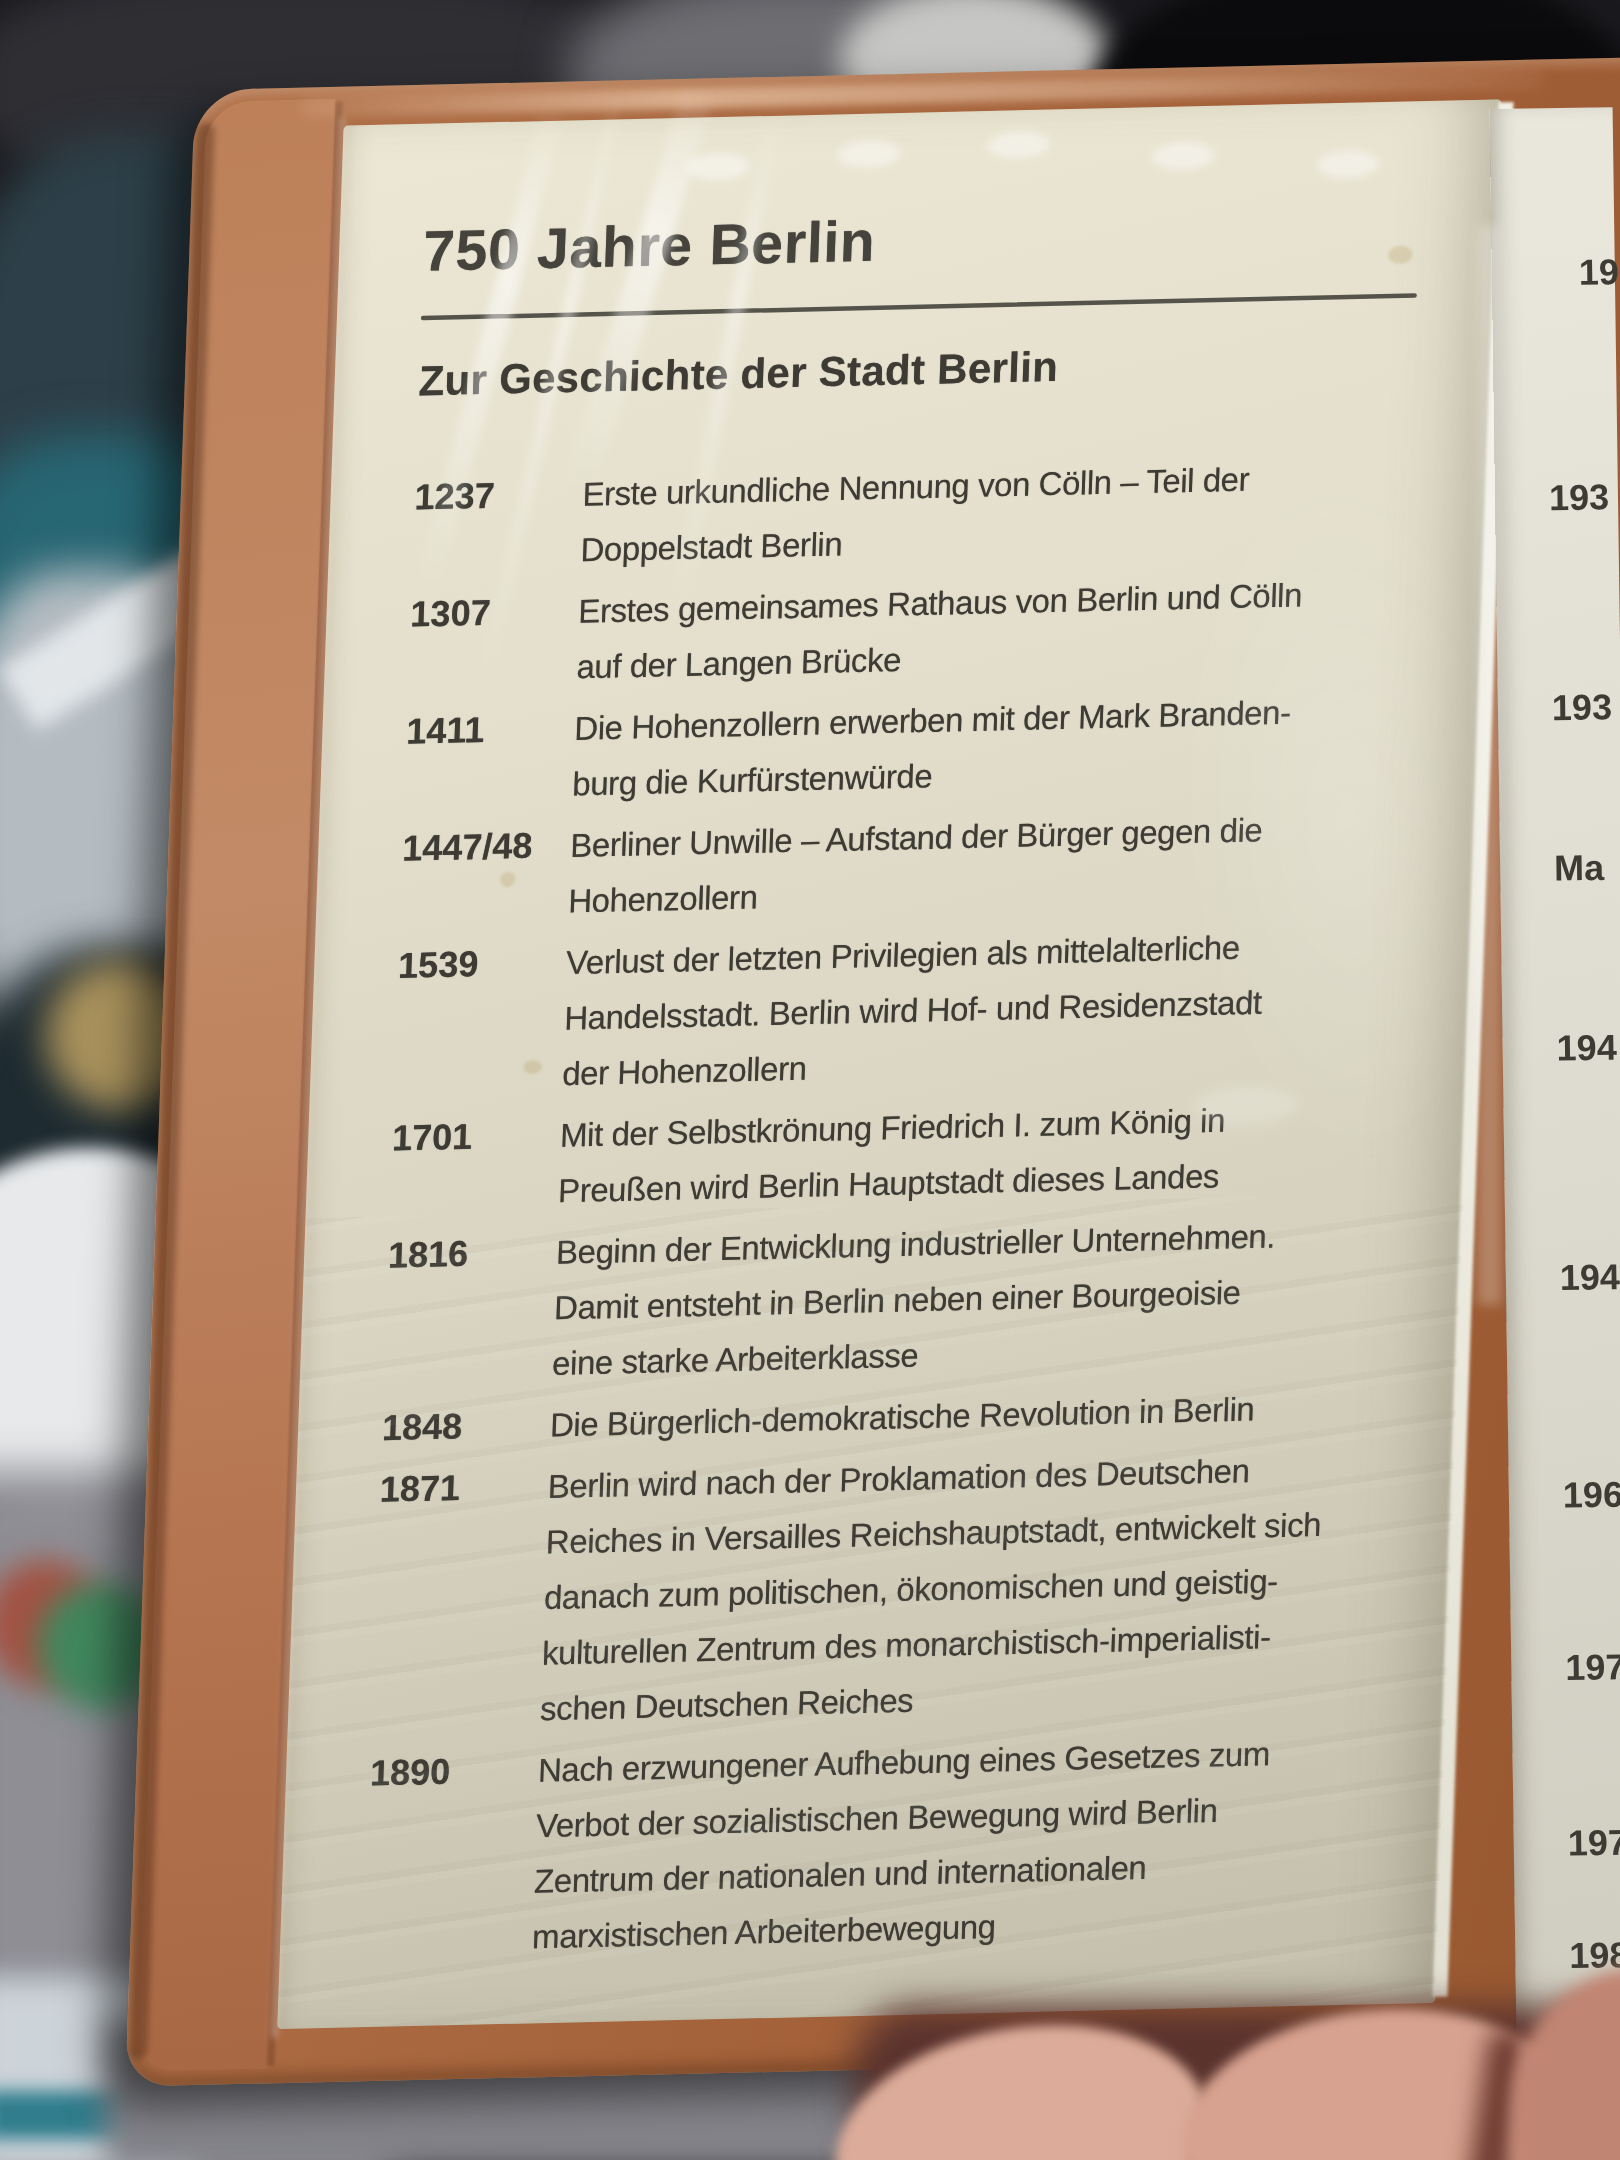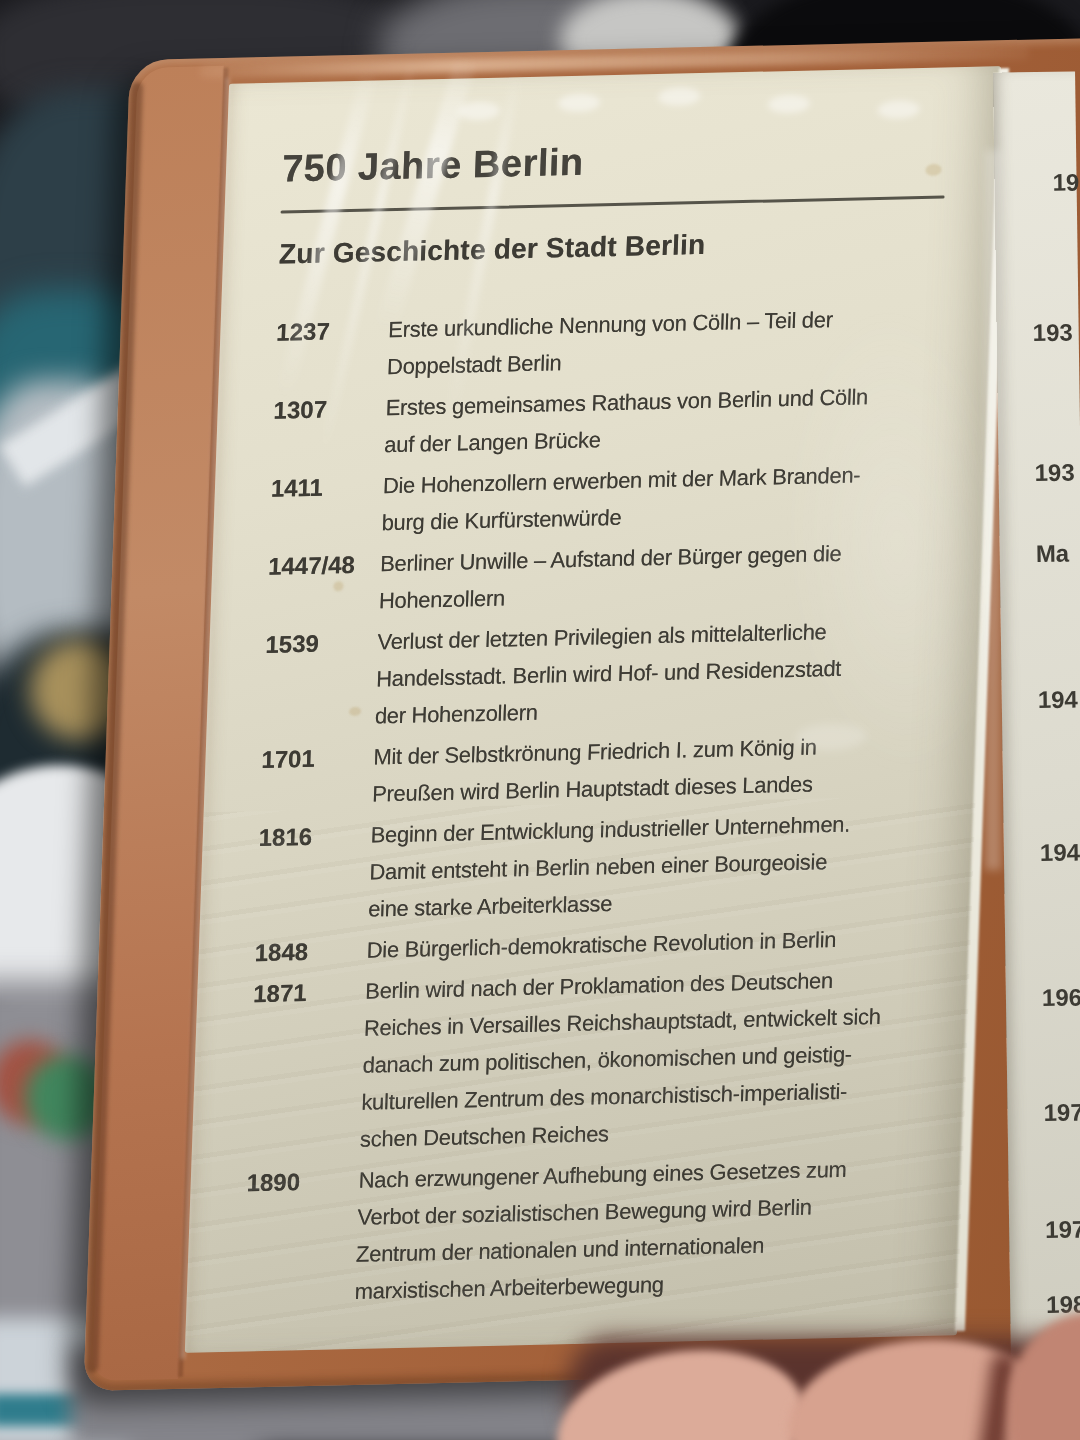--- a/index.html
+++ b/index.html
@@ -60,21 +60,21 @@
   .year{position:static;flex:0 0 112px;font-size:24px;line-height:37px;font-weight:600;}
   .desc{position:static;flex:1;font-size:22px;line-height:37px;letter-spacing:-.3px;
         white-space:pre;overflow:visible;}
 
   
   .page2{left:1002px;top:72px;width:82px;height:1284px;transform:rotate(-.8deg);
         background:linear-gradient(170deg,#eae8dd,#dddbcf 55%,#cfcdc0);
         box-shadow:inset 10px 0 14px -6px rgba(110,104,88,.45);}
   .page2 .py{left:36px;font-size:24px;line-height:30px;font-weight:600;color:#3d3b34;white-space:pre;}
   .py:nth-of-type(1){top:96px;margin-left:22px;}  .py:nth-of-type(2){top:246px;}
-  .py:nth-of-type(3){top:386px;} .py:nth-of-type(4){top:467px;}
+  .py:nth-of-type(3){top:386px;} .py:nth-of-type(4){top:493px;}
   .py:nth-of-type(5){top:613px;} .py:nth-of-type(6){top:766px;}
   .py:nth-of-type(7){top:911px;} .py:nth-of-type(8){top:1026px;}
   .py:nth-of-type(9){top:1143px;}.py:nth-of-type(10){top:1218px;}
   .sliver-glare{left:985px;top:150px;width:16px;height:720px;background:rgba(255,255,255,.25);filter:blur(4px);}
 
   
   .glare{background:linear-gradient(rgba(255,255,255,0),rgba(255,255,255,.55) 35%,rgba(255,255,255,.25) 70%,rgba(255,255,255,0));
          filter:blur(3px);border-radius:8px;}
   .g1{left:195px;top:12px;width:16px;height:330px;transform:rotate(13deg);}
   .g2{left:240px;top:4px;width:9px;height:400px;transform:rotate(11deg);opacity:.8;}

